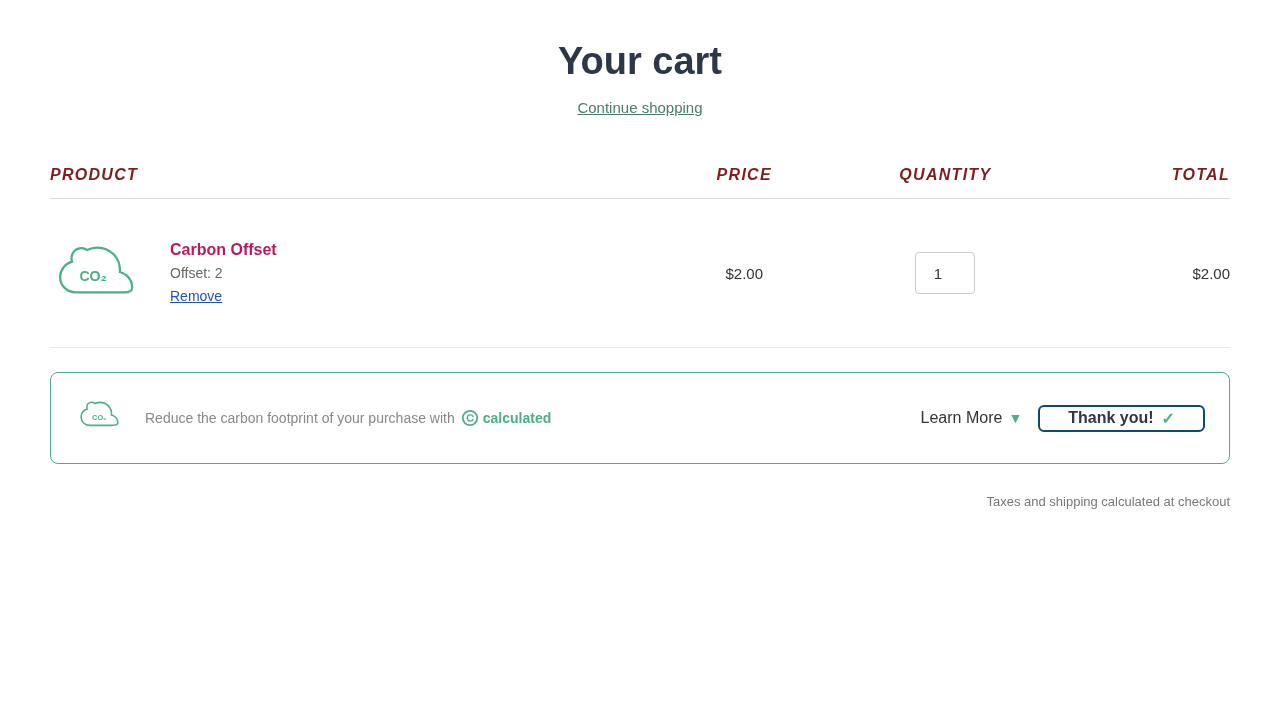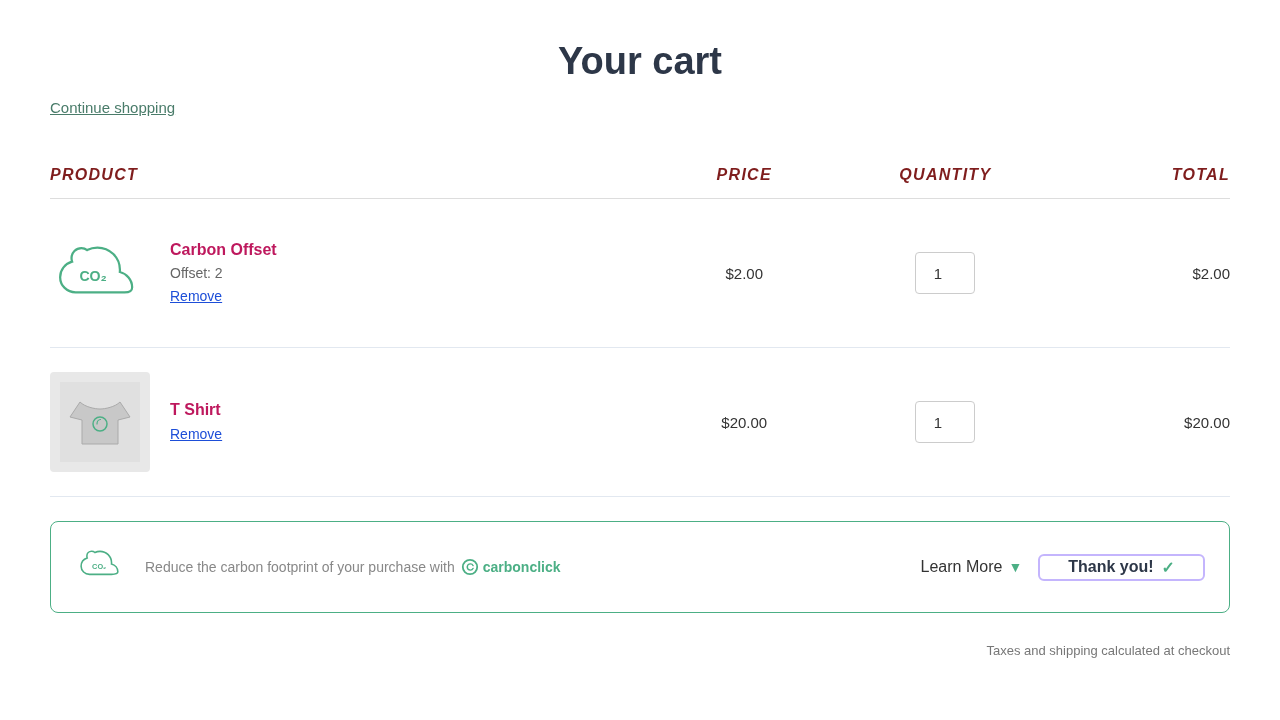--- a/index.html
+++ b/index.html
@@ -16,21 +16,21 @@
     }
     .page-title {
       text-align: center;
       font-size: 38px;
       font-weight: 600;
       color: #2d3748;
       margin-bottom: 16px;
     }
     .continue-shopping {
       display: block;
-      text-align: left;
+      text-align: center;
       color: #4a7c6a;
       text-decoration: underline;
       font-size: 15px;
       margin-bottom: 40px;
       cursor: pointer;
     }
     .cart-table {
       width: 100%;
       border-collapse: collapse;
     }
@@ -169,21 +169,21 @@
       align-items: center;
       gap: 6px;
       font-weight: 500;
       padding-left: 24px;
     }
     .learn-more-chevron {
       color: #4caf85;
       font-size: 14px;
     }
     .thank-you-btn {
-      border: 2px solid #c4b5fd;
+      border: 2px solid #0c4a6e;
       border-radius: 6px;
       background: #fff;
       padding: 2px 28px;
       font-size: 16px;
       font-weight: 700;
       color: #2d3748;
       cursor: pointer;
       display: flex;
       align-items: center;
       gap: 8px;
@@ -277,67 +277,40 @@
             <button class="remove-link">Remove</button>
           </div>
         </div>
       </td>
       <td class="price-cell">$2.00</td>
       <td class="quantity-cell">
         <input class="quantity-input" type="number" value="1" min="1" style="">
       </td>
       <td class="total-cell">$2.00</td>
     </tr>
-        <tr>
-      <td>
-        <div class="product-cell">
-
-        <div class="tshirt-placeholder">
-          <svg width="80" height="80" viewBox="0 0 80 80" fill="none" xmlns="http://www.w3.org/2000/svg">
-            <rect width="80" height="80" fill="#e0e0e0"></rect>
-
-            <path d="M20 20 L10 35 L22 38 L22 62 L58 62 L58 38 L70 35 L60 20 C55 25 45 27 40 27 C35 27 25 25 20 20Z" fill="#c8c8c8" stroke="#aaa" stroke-width="1"></path>
-
-            <circle cx="40" cy="42" r="7" fill="none" stroke="#4caf85" stroke-width="1.5"></circle>
-            <path d="M37 42 C37 39.5 38.5 37.5 40.5 37.5" stroke="#4caf85" stroke-width="1.2" fill="none" stroke-linecap="round"></path>
-          </svg>
-        </div>
-          <div class="product-info">
-            <div class="product-name">T Shirt</div>
-            
-            <button class="remove-link">Remove</button>
-          </div>
-        </div>
-      </td>
-      <td class="price-cell">$20.00</td>
-      <td class="quantity-cell">
-        <input class="quantity-input" type="number" value="1" min="1" style="">
-      </td>
-      <td class="total-cell">$20.00</td>
-    </tr>
       </tbody>
   </table>
 
   <div class="carbon-banner">
     <div class="carbon-banner-icon">
 
       <svg class="co2-cloud-small" viewBox="0 0 80 60" fill="none" xmlns="http://www.w3.org/2000/svg">
         <path d="M62 44H20C11.2 44 4 37.2 4 28.5C4 21.2 8.8 15 15.6 12.8C15.2 11.6 15 10.3 15 9C15 4 19 0 24 0C26.4 0 28.6 0.9 30.3 2.4C33.2 1 36.5 0.2 40 0.2C52.2 0.2 62 9.8 62 22C62 22.7 62 23.4 61.9 24.1C68.6 25.8 74 31.9 74 39.2C74 42 73 44 62 44Z" fill="none" stroke="#4caf85" stroke-width="3"></path>
         <text x="25" y="34" fill="#4caf85" font-size="14" font-weight="bold" font-family="Arial">CO₂</text>
       </svg>
     </div>
     <div class="carbon-banner-text">
       <span>Reduce the carbon footprint of your purchase with</span>
       <span class="carbonclick-logo">
         <svg viewBox="0 0 20 20" fill="none" xmlns="http://www.w3.org/2000/svg">
           <circle cx="10" cy="10" r="8" stroke="#4caf85" stroke-width="2"></circle>
           <path d="M7 10 C7 8 8.5 6.5 10.5 6.5 C12 6.5 13 7.3 13.5 8.5" stroke="#4caf85" stroke-width="1.5" fill="none" stroke-linecap="round"></path>
           <path d="M7 10 C7 12 8.5 13.5 10.5 13.5 C12 13.5 13 12.7 13.5 11.5" stroke="#4caf85" stroke-width="1.5" fill="none" stroke-linecap="round"></path>
         </svg>
-        <span>carbonclick</span>
+        <span>calculated</span>
       </span>
     </div>
     <div class="banner-actions">
       <button class="learn-more-btn">
         <span>Learn More</span>
         <span class="learn-more-chevron">▼</span>
       </button>
       <button class="thank-you-btn">
         <span>Thank you!</span>
         <span class="thank-you-check">✓</span>

